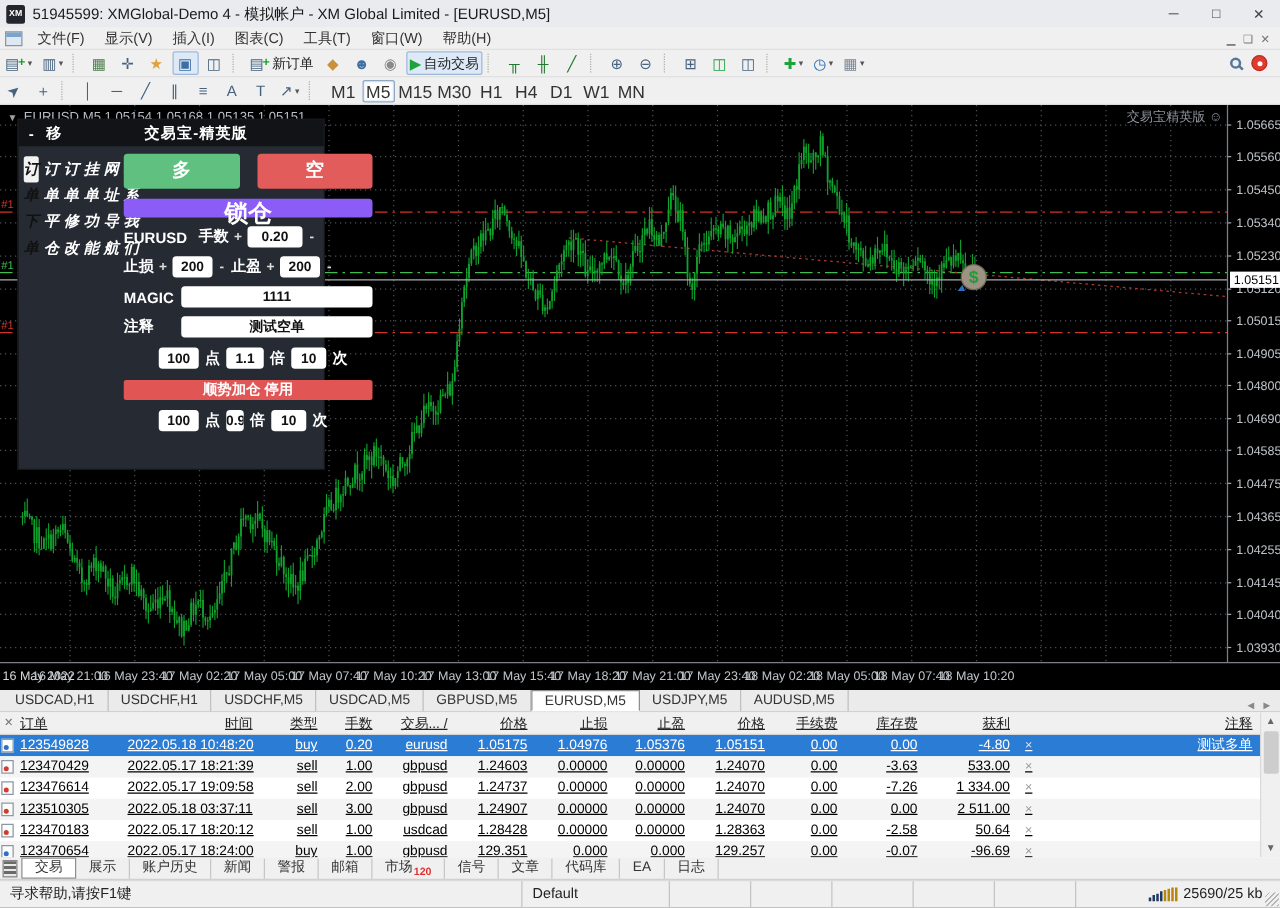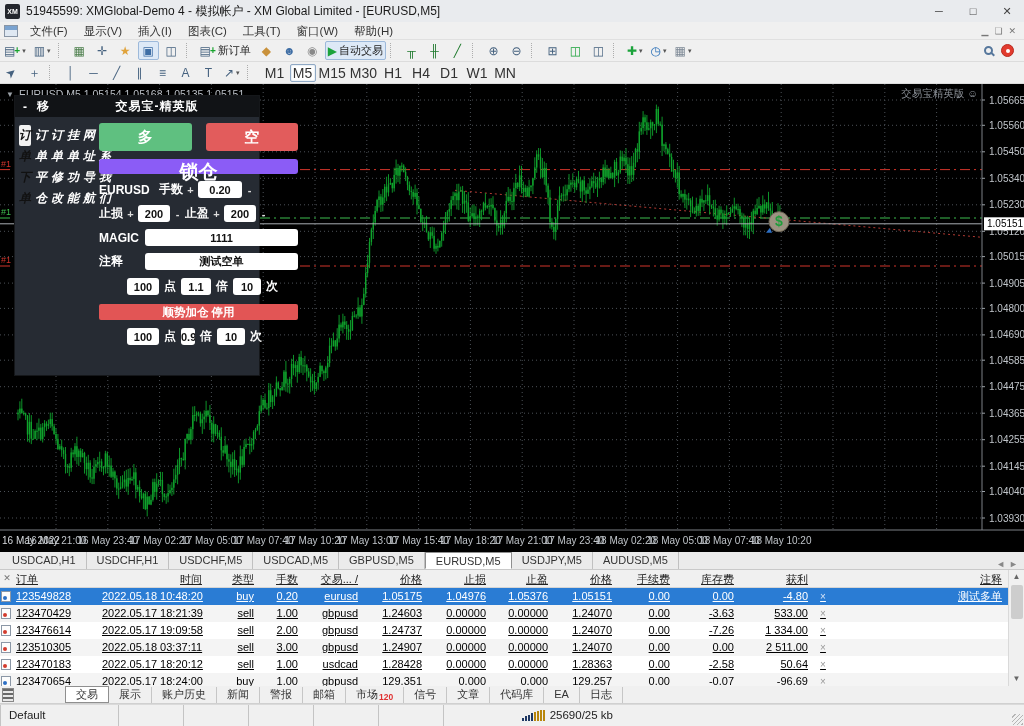--- a/index.html
+++ b/index.html
@@ -86,33 +86,33 @@
   .doc-ico::after { content:''; position:absolute; left:1px; bottom:1px; width:4px; height:4px; border-radius:50%; }
   .doc-ico.buy::after { background:#2d6fc4; } .doc-ico.sell::after { background:#d23b2e; }
   .xcell { color:#9a9a9a; text-align:center; padding:0; font-size:10px; }
   .orow.selected .xcell { color:#d7e5f7; }
   .v-scroll { position:absolute; right:0; top:0; width:16px; height:116px; background:#f0f0f0; border-left:1px solid #d9d9d9; }
   .v-arrow { height:14px; text-align:center; font-size:8px; color:#666; line-height:14px; }
   .v-thumb { position:absolute; left:2px; top:15px; width:12px; height:34px; background:#cdcdcd; border-radius:2px; }
   .v-arrow.down { position:absolute; bottom:0; width:100%; }
 
   
-  .term-tabs { position:absolute; left:0; top:686px; width:1024px; height:18px; background:#f0f0f0; display:flex; align-items:center; font-size:11px; color:#333; border-bottom:1px solid #d0d0d0;gap:48px; }
+  .term-tabs { position:absolute; left:0; top:686px; width:1024px; height:18px; background:#f0f0f0; display:flex; align-items:center; font-size:11px; color:#333; border-bottom:1px solid #d0d0d0; }
   .corner-ico { width:12px; height:14px; margin:0 3px 0 2px; background:repeating-linear-gradient(#6a6a6a 0 2px, #e8e8e8 2px 4px); border:1px solid #888; }
   .term-tab { height:16px; line-height:15px; padding:0 10px; border-right:1px solid #c6c6c6; display:flex; align-items:center; }
   .term-tab.active { background:#fff; border:1px solid #8f8f8f; height:17px; }
   .tab-badge { color:#e03131; font-size:8.5px; font-weight:bold; position:relative; top:3px; margin-left:1px; }
 
   
   .statusbar { position:absolute; left:0; top:704px; width:1024px; height:22px; background:#f0f0f0; display:flex; align-items:center; font-size:11.5px; color:#222; border-top:1px solid #dadada; }
   .sb-cell { height:22px; line-height:21px; padding:0 8px; border-left:1px solid #c4c4c4; white-space:nowrap; }
   .sb-help { flex:1; border-left:none; }
   .sb-profile { width:118px; }
   .sb-empty { width:65px; }
-  .sb-traffic { width:184px; display:flex; align-items:center; justify-content:flex-end; gap:5px; padding-right:14px; }
+  .sb-traffic { width:164px; display:flex; align-items:center; justify-content:flex-end; gap:5px; padding-right:14px; }
   .bars { display:flex; align-items:flex-end; gap:1px; height:11px; }
   .bars i { width:2px; background:#1f3864; display:block; }
   .bars i:nth-child(n+5) { background:#b8860b; }
   .grip { position:absolute; right:1px; bottom:1px; width:11px; height:11px; background:repeating-linear-gradient(135deg, transparent 0 2px, #b5b5b5 2px 3px); }
 </style>
 </head>
 <body>
 
 <div id="app">
 
@@ -1443,20 +1443,21 @@
         <div class="term-tab">
           <span>EA</span>
         </div>
         <div class="term-tab">
           <span>日志</span>
         </div>
       </div>
   </div>
 
   <div class="statusbar">
+    <div class="sb-cell sb-help">寻求帮助,请按F1键</div>
     <div class="sb-cell sb-profile">Default</div>
     <div id="sb-empties" style="display:flex;height:22px;">
         <div class="sb-cell sb-empty"></div>
         <div class="sb-cell sb-empty"></div>
         <div class="sb-cell sb-empty"></div>
         <div class="sb-cell sb-empty"></div>
         <div class="sb-cell sb-empty"></div>
       </div>
     <div class="sb-cell sb-traffic">
       <span class="bars">

